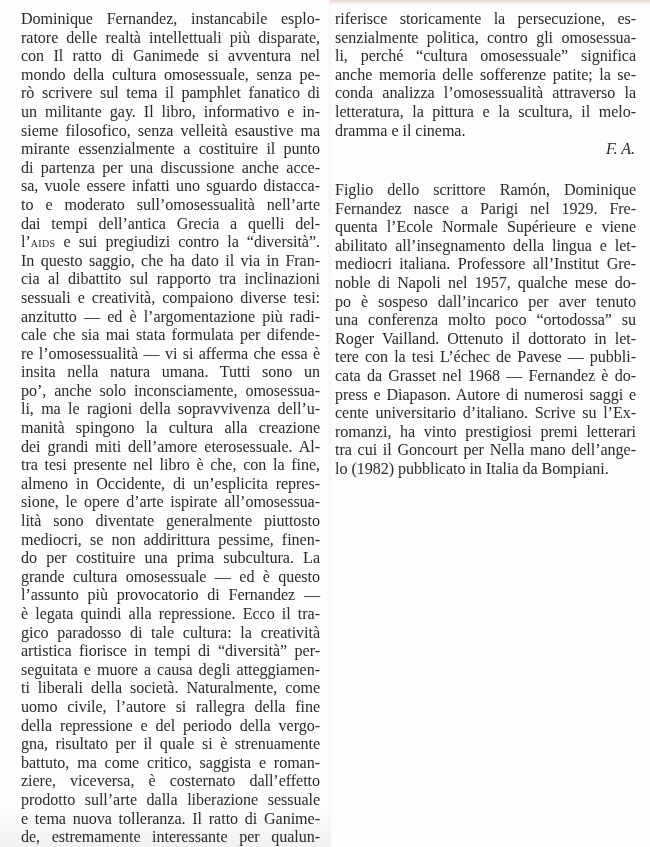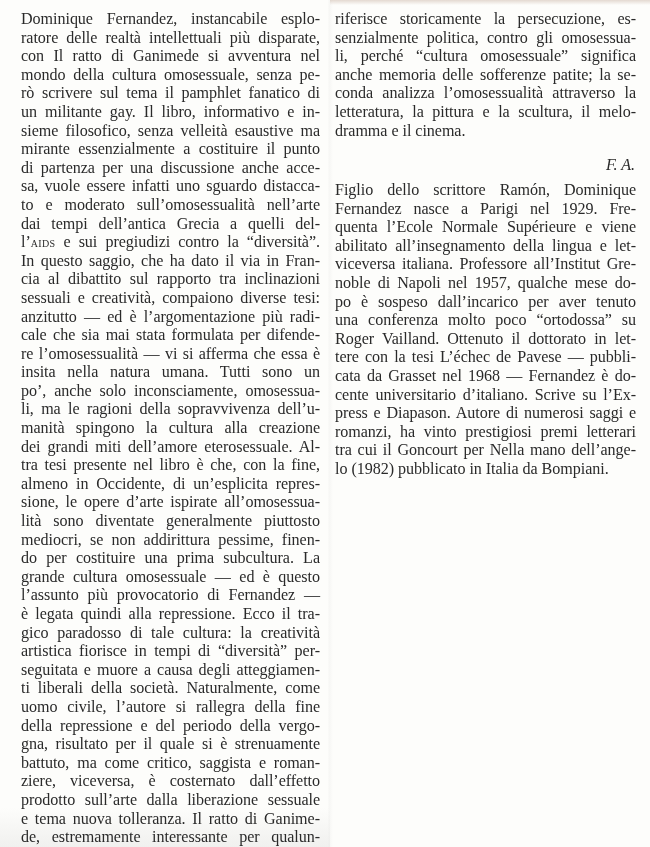--- a/index.html
+++ b/index.html
@@ -72,21 +72,21 @@
     .seg-smallcaps {
       font-variant: small-caps;
       font-size: 0.85em;
       letter-spacing: 0.3px;
       margin-top: 36px;
     }
     .signature {
       display: block;
       text-align: right;
       font-style: italic;
-      margin-top: 16px;
+      margin-top: 0;
       padding-right: 1px;
     }
   </style>
 </head>
 <body>
 
 <div class="page">
   <div class="top-smudge"></div>
   <div class="bottom-tint"></div>
 
@@ -150,26 +150,26 @@
         <span class="line last"><span>dramma e il cinema.</span></span>
       </div>
     <span class="signature">F. A.</span>
   </div>
 
   <div class="column col-right-bio">
       <span class="line"><span>Figlio dello scrittore Ramón, Dominique</span></span>
       <span class="line"><span>Fernandez nasce a Parigi nel 1929. Fre-</span></span>
       <span class="line"><span>quenta l’Ecole Normale Supérieure e viene</span></span>
       <span class="line"><span>abilitato all’insegnamento della lingua e let-</span></span>
-      <span class="line"><span>viceversa italiana. Professore all’Institut Gre-</span></span>
+      <span class="line"><span>mediocri italiana. Professore all’Institut Gre-</span></span>
       <span class="line"><span>noble di Napoli nel 1957, qualche mese do-</span></span>
       <span class="line"><span>po è sospeso dall’incarico per aver tenuto</span></span>
       <span class="line"><span>una conferenza molto poco “ortodossa” su</span></span>
       <span class="line"><span>Roger Vailland. Ottenuto il dottorato in let-</span></span>
       <span class="line"><span>tere con la tesi </span><span class="seg-italic">L’échec de Pavese</span><span> — pubbli-</span></span>
       <span class="line"><span>cata da Grasset nel 1968 — Fernandez è do-</span></span>
+      <span class="line"><span class="seg-italic">press</span><span> e </span><span class="seg-italic">Diapason.</span><span> Autore di numerosi saggi e</span></span>
       <span class="line"><span>cente universitario d’italiano. Scrive su l’</span><span class="seg-italic">Ex-</span></span>
-      <span class="line"><span class="seg-italic">press</span><span> e </span><span class="seg-italic">Diapason.</span><span> Autore di numerosi saggi e</span></span>
       <span class="line"><span>romanzi, ha vinto prestigiosi premi letterari</span></span>
       <span class="line"><span>tra cui il Goncourt per </span><span class="seg-italic">Nella mano dell’ange-</span></span>
       <span class="line last"><span class="seg-italic">lo</span><span> (1982) pubblicato in Italia da Bompiani.</span></span>
     </div>
 </div>
 
 </body></html>

